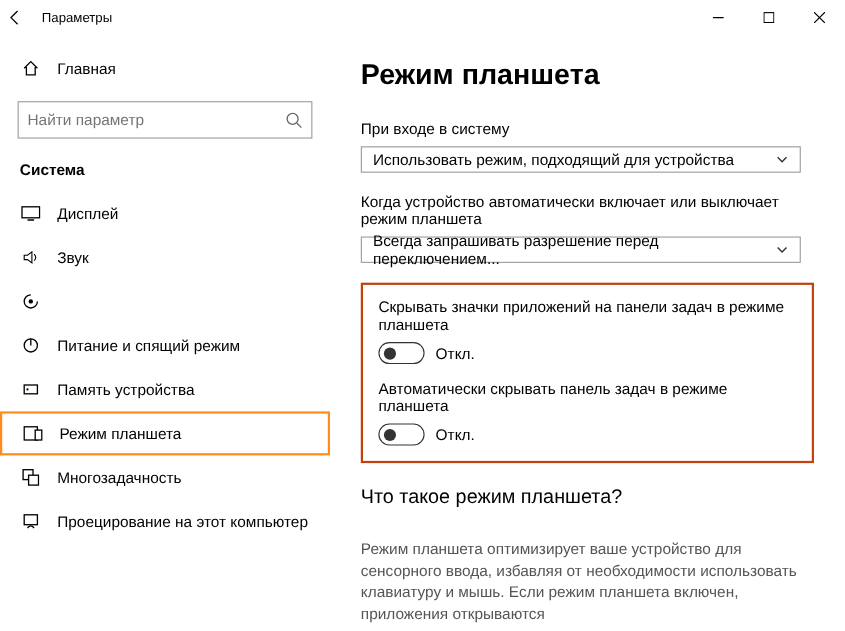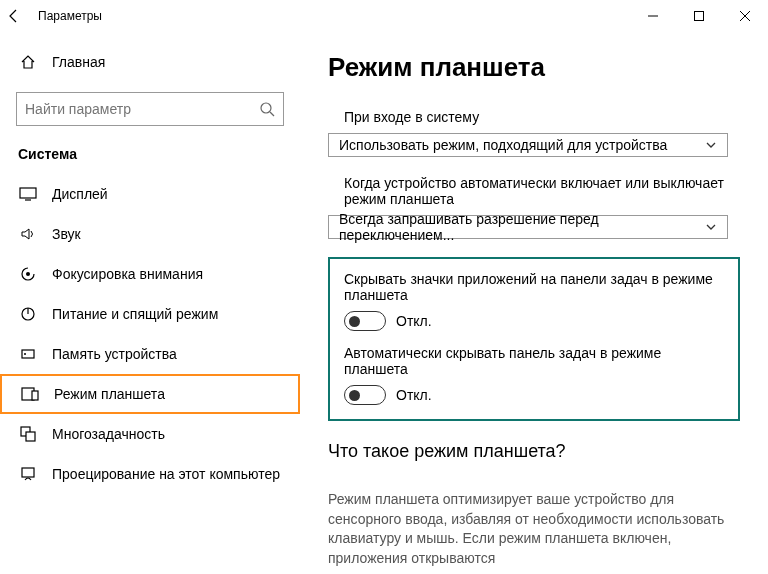--- a/index.html
+++ b/index.html
@@ -14,24 +14,24 @@
 .home-row, .side-item { display: flex; align-items: center; height: 40px; padding-left: 18px; cursor: pointer; }
 .home-row .icon, .side-item .icon { width: 20px; height: 20px; display: flex; align-items: center; justify-content: center; color: #333; }
 .home-row .lbl, .side-item .lbl { margin-left: 14px; font-size: 14px; color: #000; }
 .search-box { margin: 10px 16px 14px 16px; height: 34px; border: 1px solid #999; background: #fff; display: flex; align-items: center; padding: 0 8px; }
 .search-box input { border: none; outline: none; flex: 1; font-size: 14px; color: #c2410c; background: transparent; }
 .search-box .sicon { color: #666; }
 .category { font-weight: 600; font-size: 14px; padding: 6px 18px 12px 18px; }
 .side-item.selected { border: 2px solid #ff8c1a; background: #fff; }
 .content { flex: 1; padding: 20px 28px 0 28px; overflow-y: auto; }
 .page-title { font-size: 26px; font-weight: 600; margin-bottom: 26px; }
-.field-label { font-size: 14px; margin-bottom: 8px; color: #000; margin-left: 16px; }
+.field-label { font-size: 14px; margin-bottom: 8px; color: #000; }
 .select { border: 1px solid #999; height: 24px; width: 400px; display: flex; align-items: center; padding: 0 10px; font-size: 14px; margin-bottom: 18px; cursor: pointer; justify-content: space-between; }
 .select .chev { color: #333; }
-.hl-box { border: 2px solid #0f766e; padding: 12px 14px 14px 14px; margin-bottom: 20px; }
+.hl-box { border: 2px solid #c2410c; padding: 12px 14px 14px 14px; margin-bottom: 20px; }
 .toggle-row { margin-bottom: 14px; }
 .toggle-label { font-size: 14px; margin-bottom: 8px; }
 .toggle-ctrl { display: flex; align-items: center; gap: 10px; }
 .toggle { width: 42px; height: 20px; border: 1px solid #333; border-radius: 10px; position: relative; cursor: pointer; }
 .toggle .knob { width: 11px; height: 11px; background: #333; border-radius: 50%; position: absolute; top: 3.5px; left: 4px; }
 .toggle-state { font-size: 14px; }
 .subheading { font-size: 18px; font-weight: 400; margin-bottom: 28px; }
 .desc { font-size: 14px; color: #555; line-height: 1.4; }
 svg { display: block; }
 </style>
@@ -104,21 +104,20 @@
         </span>
       <span class="lbl">Звук</span>
     </div>
     <div class="side-item">
       <span class="icon">
           <svg width="16" height="16" viewBox="0 0 16 16">
             <path d="M8 2 A6 6 0 1 0 14 8" stroke="#000" stroke-width="1.2" fill="none"></path>
             <circle cx="8" cy="8" r="2" fill="#000"></circle>
           </svg>
         </span>
-      <span class="lbl">Фокусировка внимания</span>
     </div>
     <div class="side-item">
       <span class="icon">
           <svg width="16" height="16" viewBox="0 0 16 16">
             <circle cx="8" cy="8" r="6" stroke="#000" stroke-width="1.2" fill="none"></circle>
             <line x1="8" y1="2" x2="8" y2="8" stroke="#000" stroke-width="1.2"></line>
           </svg>
         </span>
       <span class="lbl">Питание и спящий режим</span>
     </div>

